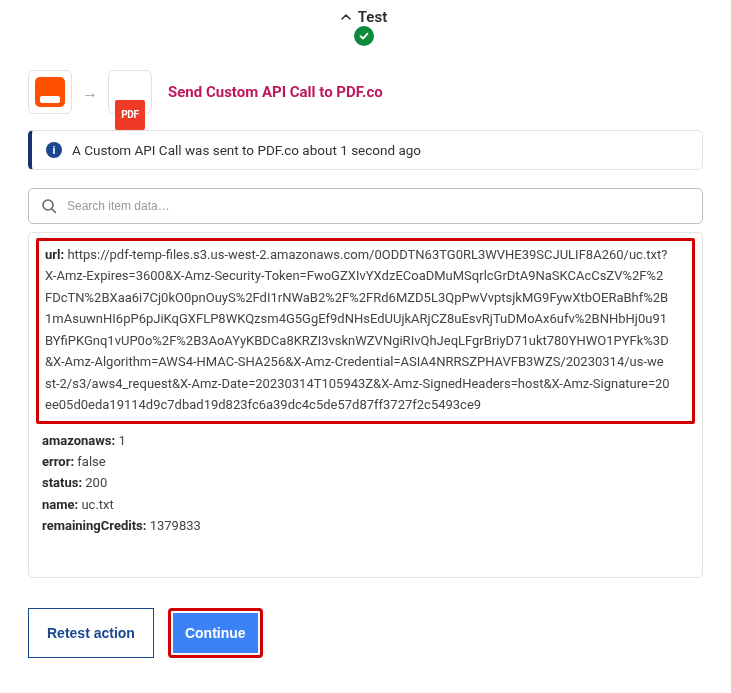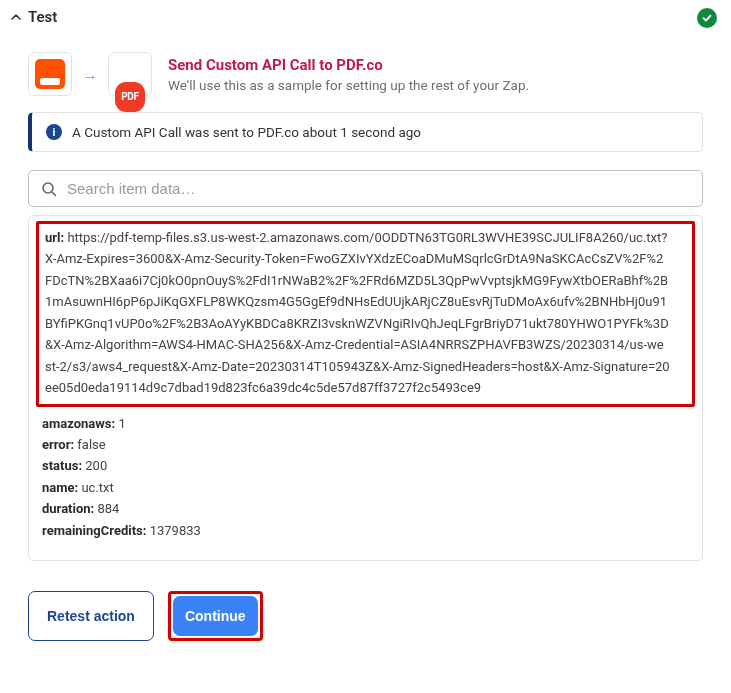--- a/index.html
+++ b/index.html
@@ -6,23 +6,24 @@
   body {
     font-family: -apple-system, BlinkMacSystemFont, "Segoe UI", Roboto, Helvetica, Arial, sans-serif;
     background: #fff;
     width: 731px;
     height: 693px;
     color: #1a1a1a;
     font-size: 13px;
   }
   .header {
     display: flex;
-    align-items: flex-start;
+    align-items: center;
     justify-content: space-between;
     padding: 8px 14px 6px 10px;
+    flex-direction: column;
   }
   .header-left {
     display: flex;
     align-items: center;
     gap: 6px;
   }
   .chevron { width: 12px; height: 12px; }
   .header-title {
     font-size: 15px;
     font-weight: 600;
@@ -63,21 +64,21 @@
     padding-bottom: 4px;
   }
   .orange-bar {
     width: 20px; height: 7px;
     background: #fff;
     border-radius: 2px;
   }
   .app-inner-pdf {
     width: 30px; height: 30px;
     background: #ef3a25;
-    border-radius: 11px;
+    border-radius: 2px;
     display: flex;
     align-items: center;
     justify-content: center;
     color: #fff;
     font-size: 10px;
     font-weight: 700;
     letter-spacing: -0.3px;
     margin-top: 45px;
   }
   .arrow-between { color: #9a9a9a; font-size: 16px; }
@@ -123,21 +124,21 @@
     display: flex;
     align-items: center;
     gap: 10px;
     margin-bottom: 8px;
   }
   .search-icon { width: 16px; height: 16px; color: #666; }
   .search-input {
     border: none;
     outline: none;
     flex: 1;
-    font-size: 15px;
+    font-size: 12px;
     color: #333;
     background: transparent;
   }
   .search-input::placeholder { color: #9a9a9a; }
   .result-area {
     border: 1px solid #e2e2e2;
     border-radius: 5px;
     position: relative;
     height: 346px;
     overflow: hidden;
@@ -162,21 +163,21 @@
   }
   .data-key { font-weight: 700; color: #2b2b2b; }
   .data-plain { padding-left: 6px; }
   .button-row {
     display: flex;
     gap: 14px;
     padding-top: 30px;
   }
   .btn {
     padding: 12px 18px;
-    border-radius: 7px;
+    border-radius: 0;
     font-size: 14px;
     font-weight: 700;
     cursor: pointer;
   }
   .btn-secondary {
     background: #fff;
     border: 1px solid #1d4691;
     color: #1d4691;
   }
   .btn-primary-wrap {
@@ -220,21 +221,20 @@
       <div class="app-inner-orange">
         <div class="orange-bar"></div>
       </div>
     </div>
     <span class="arrow-between">→</span>
     <div class="app-box">
       <div class="app-inner-pdf">PDF</div>
     </div>
     <div class="step-text">
       <div class="step-title">Send Custom API Call to PDF.co</div>
-      <div class="step-sub">We'll use this as a sample for setting up the rest of your Zap.</div>
     </div>
   </div>
 
   <div class="info-banner">
     <div class="info-icon">i</div>
     <span class="info-text">A Custom API Call was sent to PDF.co about 1 second ago</span>
   </div>
 
   <div class="search-box">
     <svg class="search-icon" viewBox="0 0 16 16">
@@ -262,24 +262,20 @@
       </div>
       <div class="data-line data-plain">
         <span class="data-key">status:</span>
         <span>200</span>
       </div>
       <div class="data-line data-plain">
         <span class="data-key">name:</span>
         <span>uc.txt</span>
       </div>
       <div class="data-line data-plain">
-        <span class="data-key">duration:</span>
-        <span>884</span>
-      </div>
-      <div class="data-line data-plain">
         <span class="data-key">remainingCredits:</span>
         <span>1379833</span>
       </div>
 
     </div>
   </div>
 
   <div class="button-row">
     <button class="btn btn-secondary">Retest action</button>
     <span class="btn-primary-wrap">

